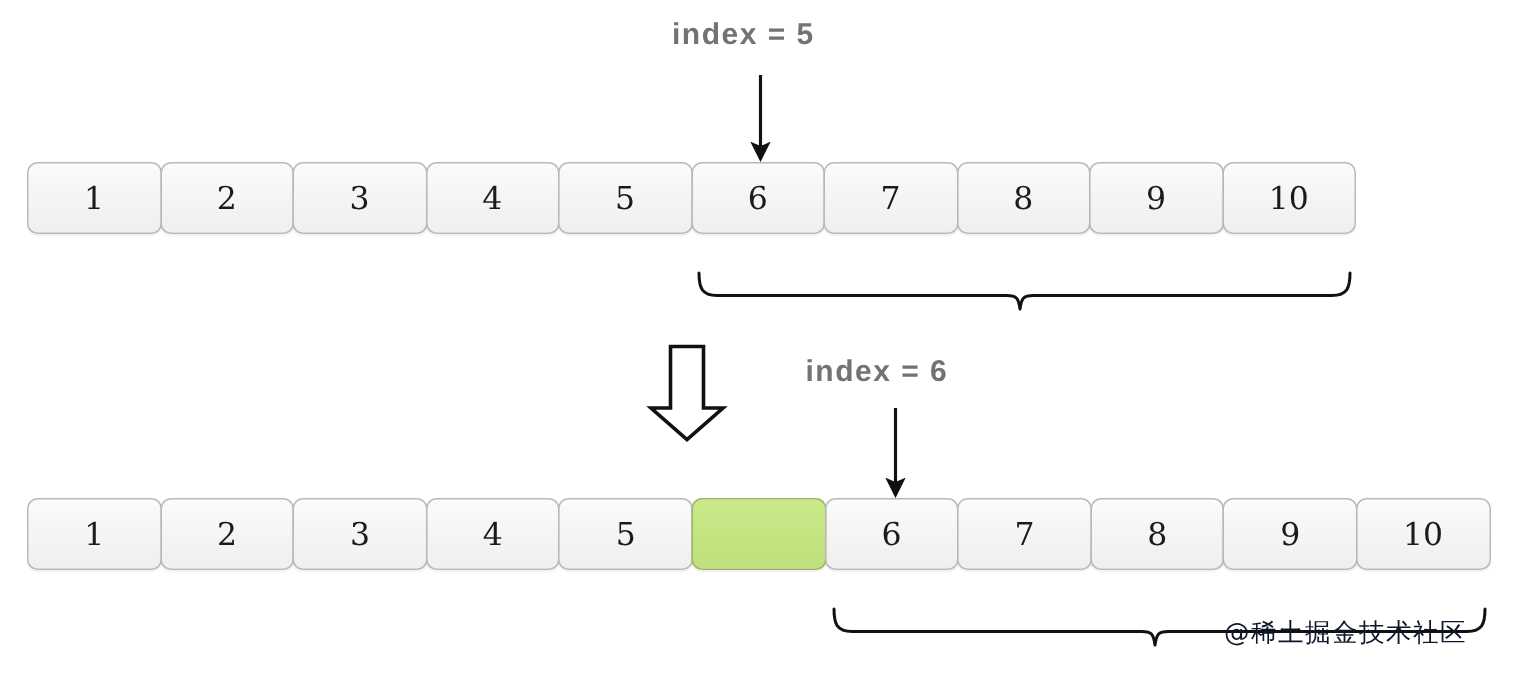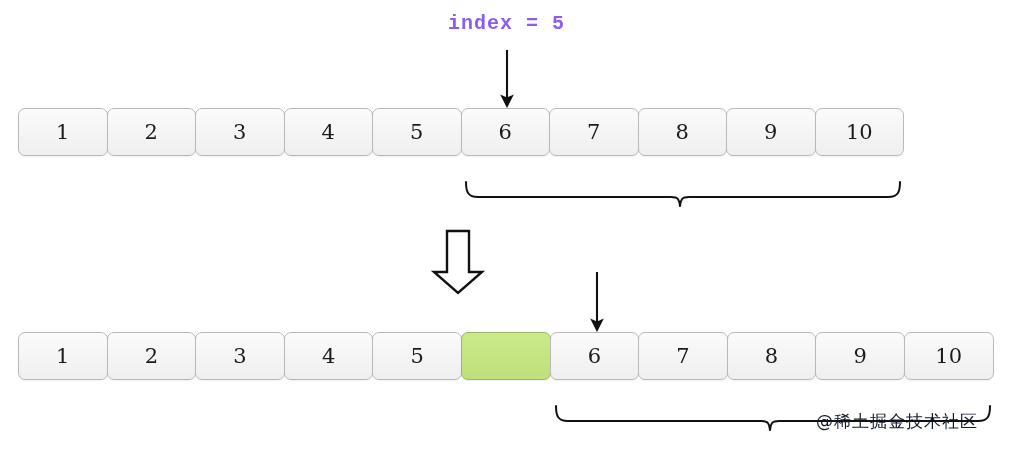--- a/index.html
+++ b/index.html
@@ -43,43 +43,44 @@
     color: #1b1b1b;
     box-shadow: 0 1px 1px rgba(0,0,0,0.06);
     margin-right: -1px;
   }
   .cell.highlight {
     background: linear-gradient(180deg, #cbe98a 0%, #c4e482 55%, #c0e07d 100%);
     border-color: #9ab85f;
   }
   .label {
     position: absolute;
-    font-family: Liberation Mono, monospace;
+    font-family: Liberation Sans, sans-serif;
     font-size: 20px;
     font-weight: 700;
-    color: #8b5cf6;
+    color: #737373;
     letter-spacing: 1px;
     white-space: nowrap;
   }
   .watermark {
     position: absolute;
     font-family: "DejaVu Sans", sans-serif;
     font-size: 17px;
     color: #0f172a;
     white-space: nowrap;
     letter-spacing: 1px;
   }
 </style>
 </head>
 <body>
 
 <div id="canvas">
 
   <div class="label" style="left:448px; top:12px;">index = 5</div>
 
+  <div class="label" style="left:537px; top:237px;">index = 6</div>
 
   <div class="array-row" id="row-before" style="left:18px; top:108px; height:48px;">
       <div class="cell" style="width: 89.5px;">1</div>
       <div class="cell" style="width: 89.5px;">2</div>
       <div class="cell" style="width: 89.5px;">3</div>
       <div class="cell" style="width: 89.5px;">4</div>
       <div class="cell" style="width: 89.5px;">5</div>
       <div class="cell" style="width: 89.5px;">6</div>
       <div class="cell" style="width: 89.5px;">7</div>
       <div class="cell" style="width: 89.5px;">8</div>

